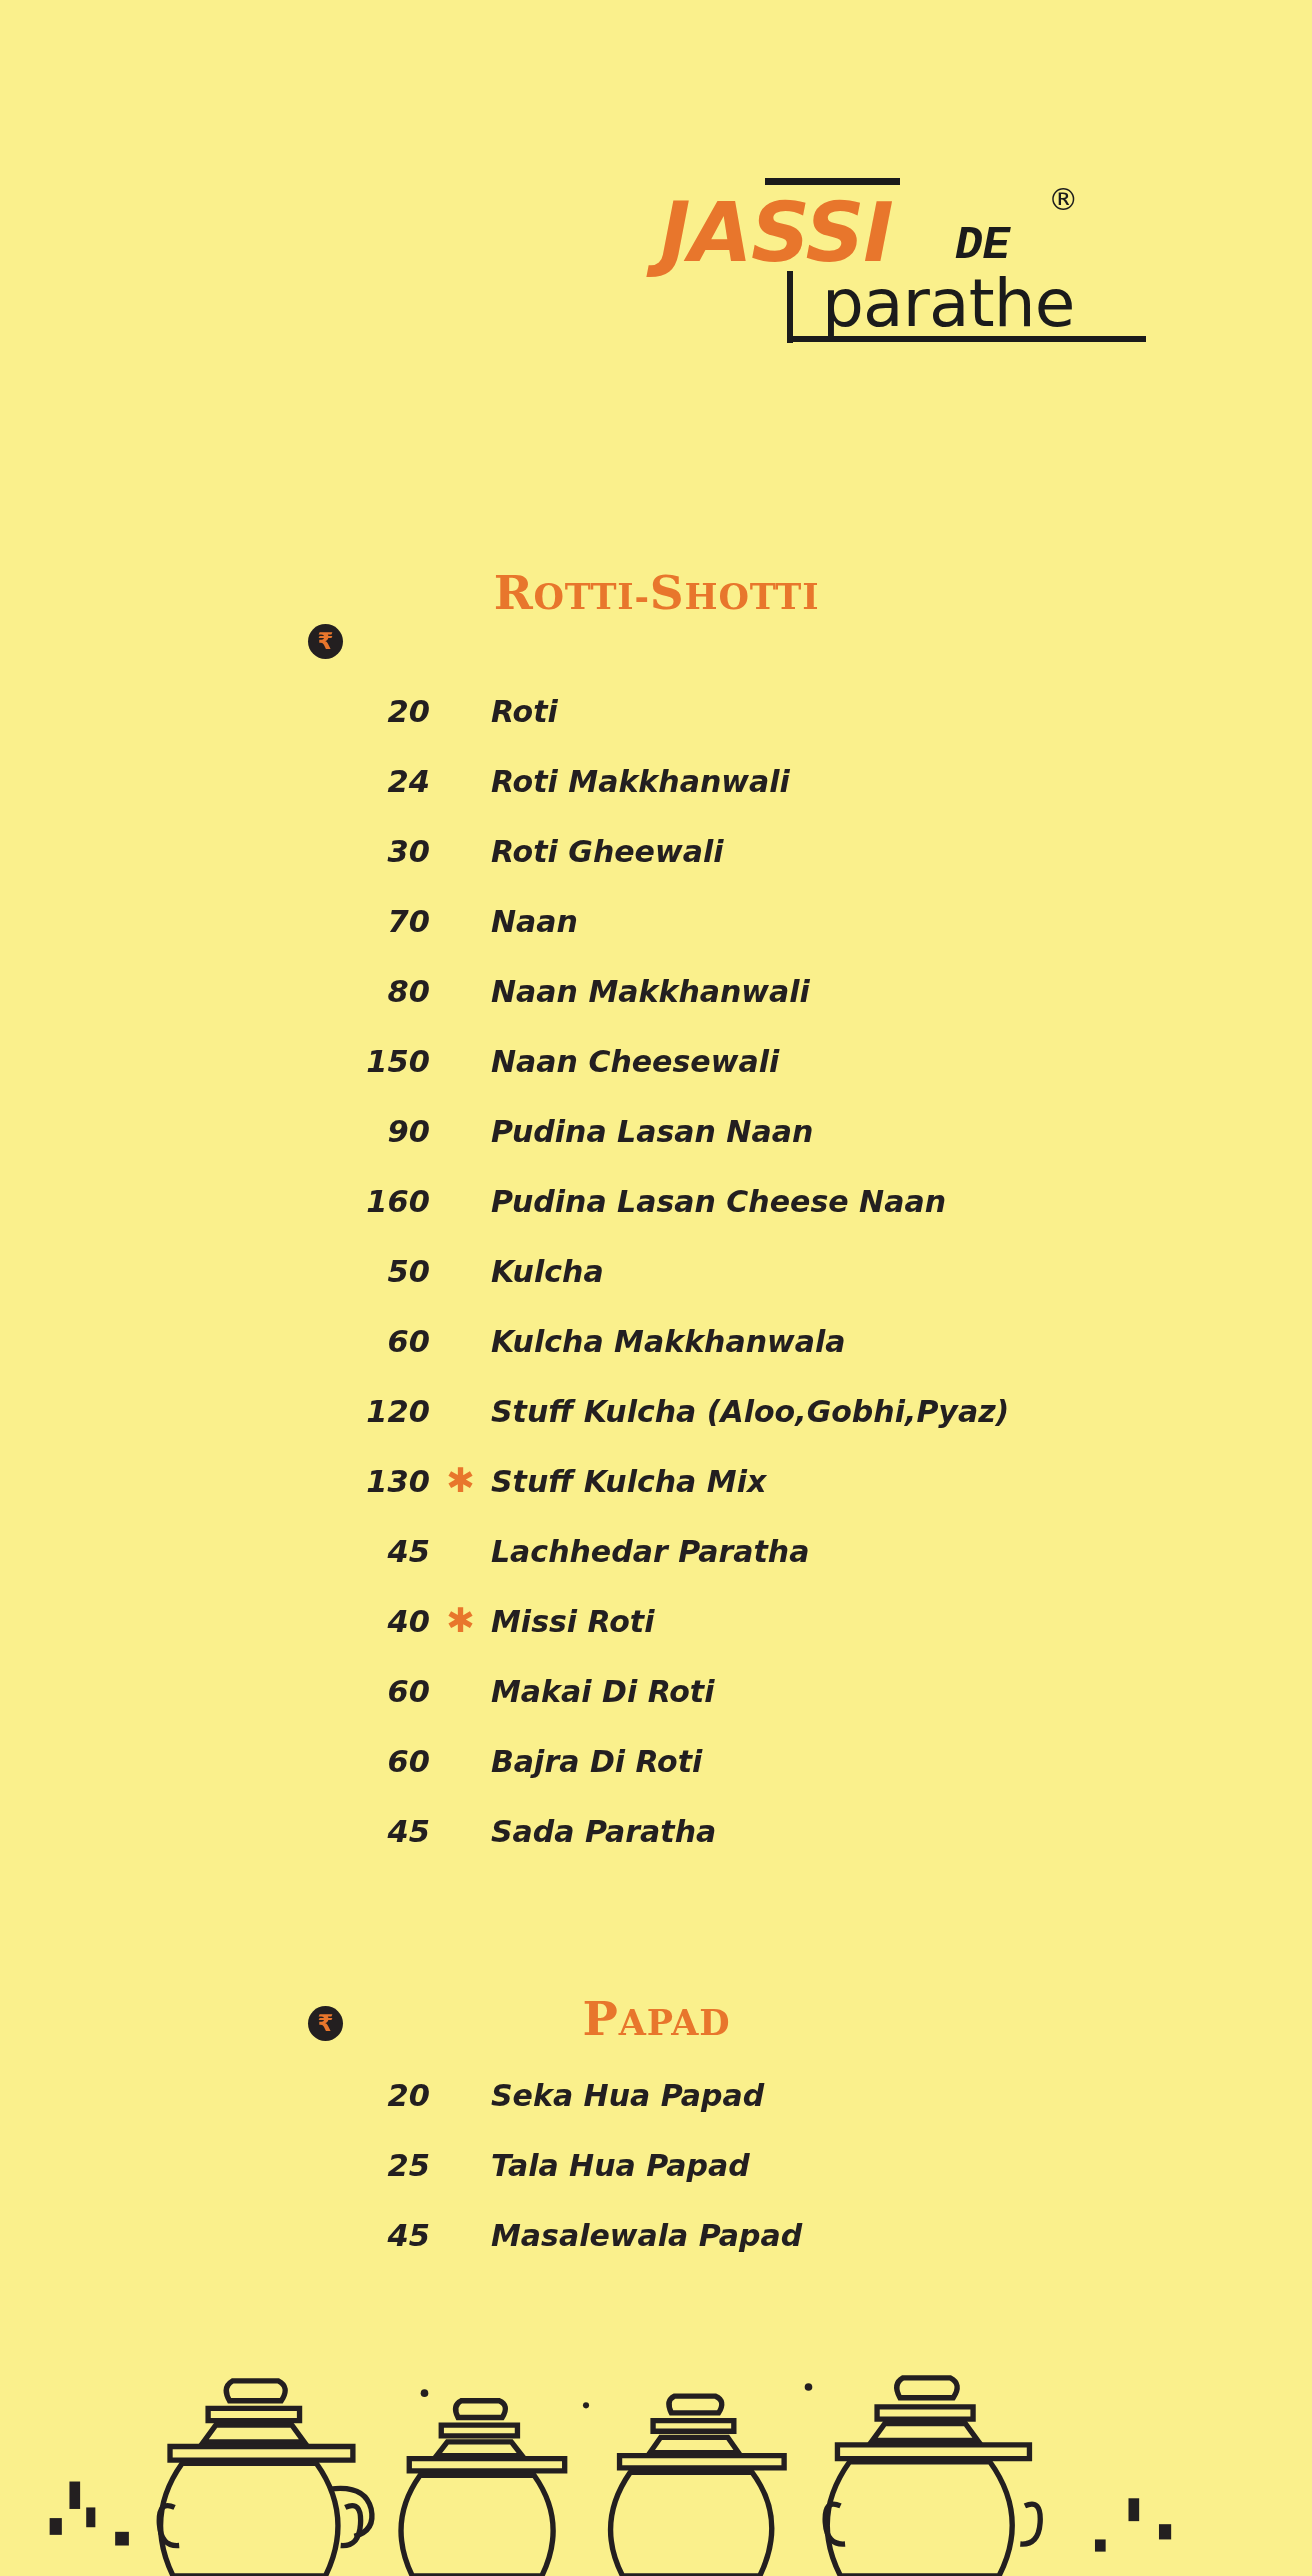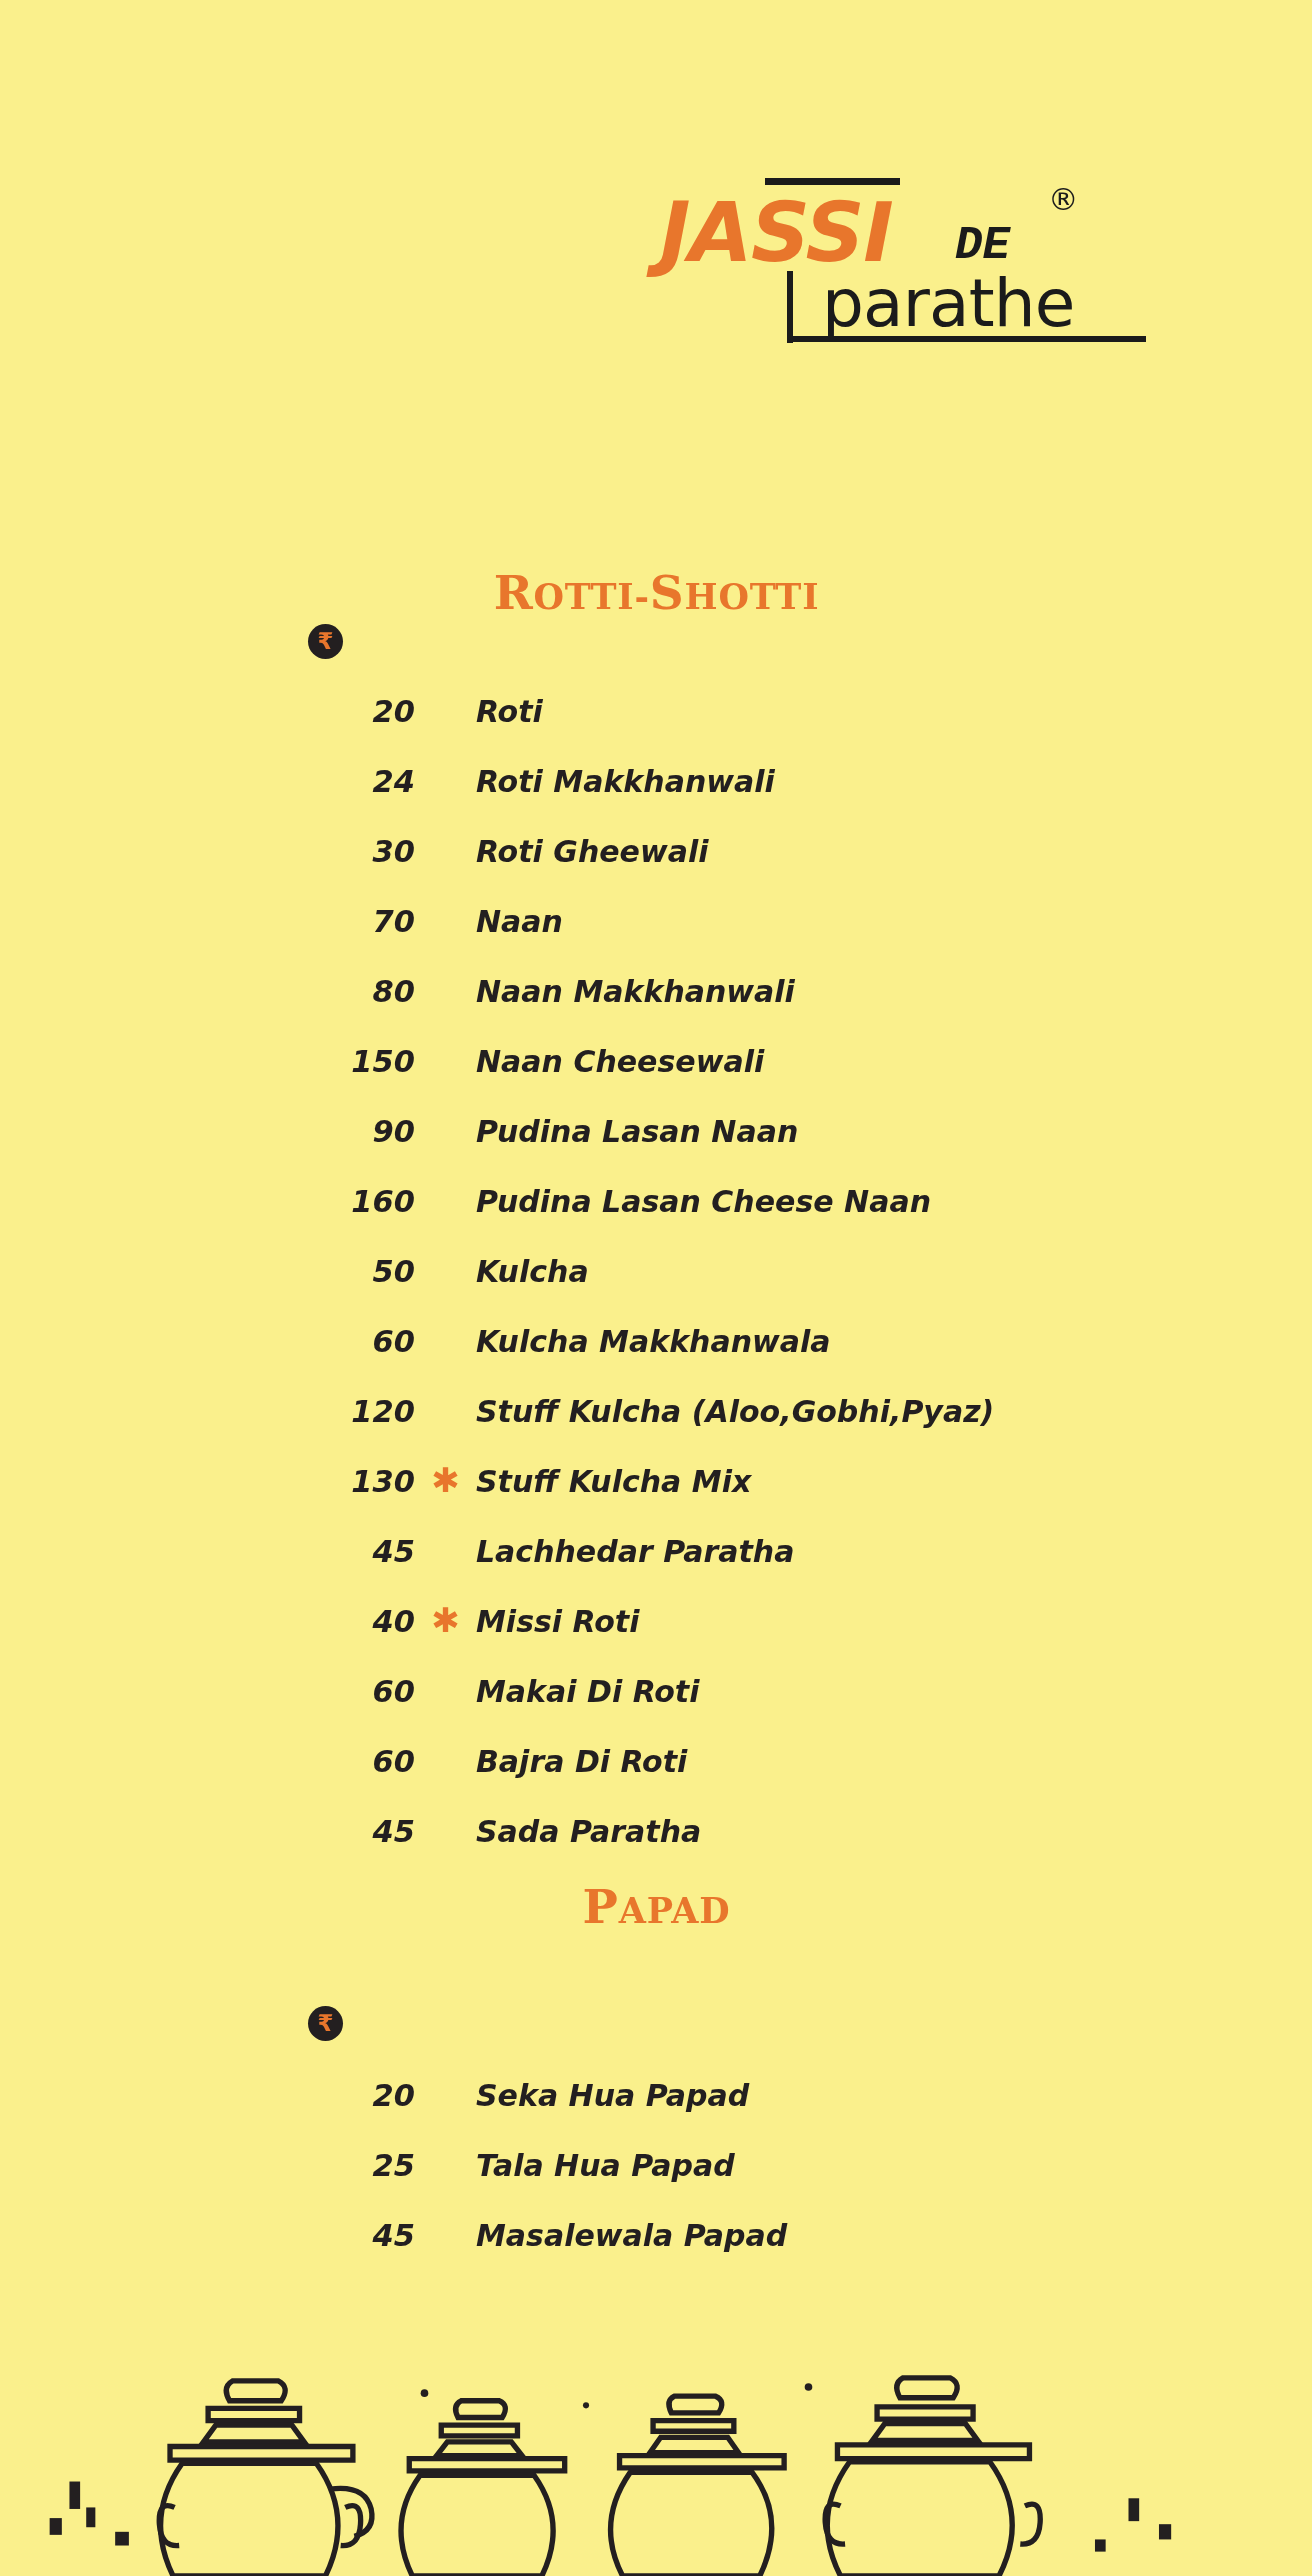--- a/index.html
+++ b/index.html
@@ -123,21 +123,21 @@
     font-family: "DejaVu Sans", sans-serif;
     font-size: 23px;
     font-weight: bold;
     line-height: 35px;
     text-align: center;
   }
 
   
   .menu-list {
     position: absolute;
-    left: 1px;
+    left: 16px;
     width: 1133px;
     padding-left: 48px;
   }
   .menu-row {
     position: relative;
     height: 70px;
     display: flex;
     align-items: center;
   }
   .price {
@@ -281,21 +281,21 @@
       <div class="star"></div>
       <div class="name">Bajra Di Roti</div>
     </div>
     <div class="menu-row">
       <div class="price">45</div>
       <div class="star"></div>
       <div class="name">Sada Paratha</div>
     </div>
   </div>
 
-  <div class="section" style="top:1840px;">
+  <div class="section" style="top:1952px;">
     <div class="section-title">
       <span class="big">P</span><span class="small">APAD</span>
     </div>
   </div>
 
   <div class="rupee-badge" style="top:2006px;left:308px;">₹</div>
 
   <div class="menu-list" style="top:2060px;">
     <div class="menu-row">
       <div class="price">20</div>

